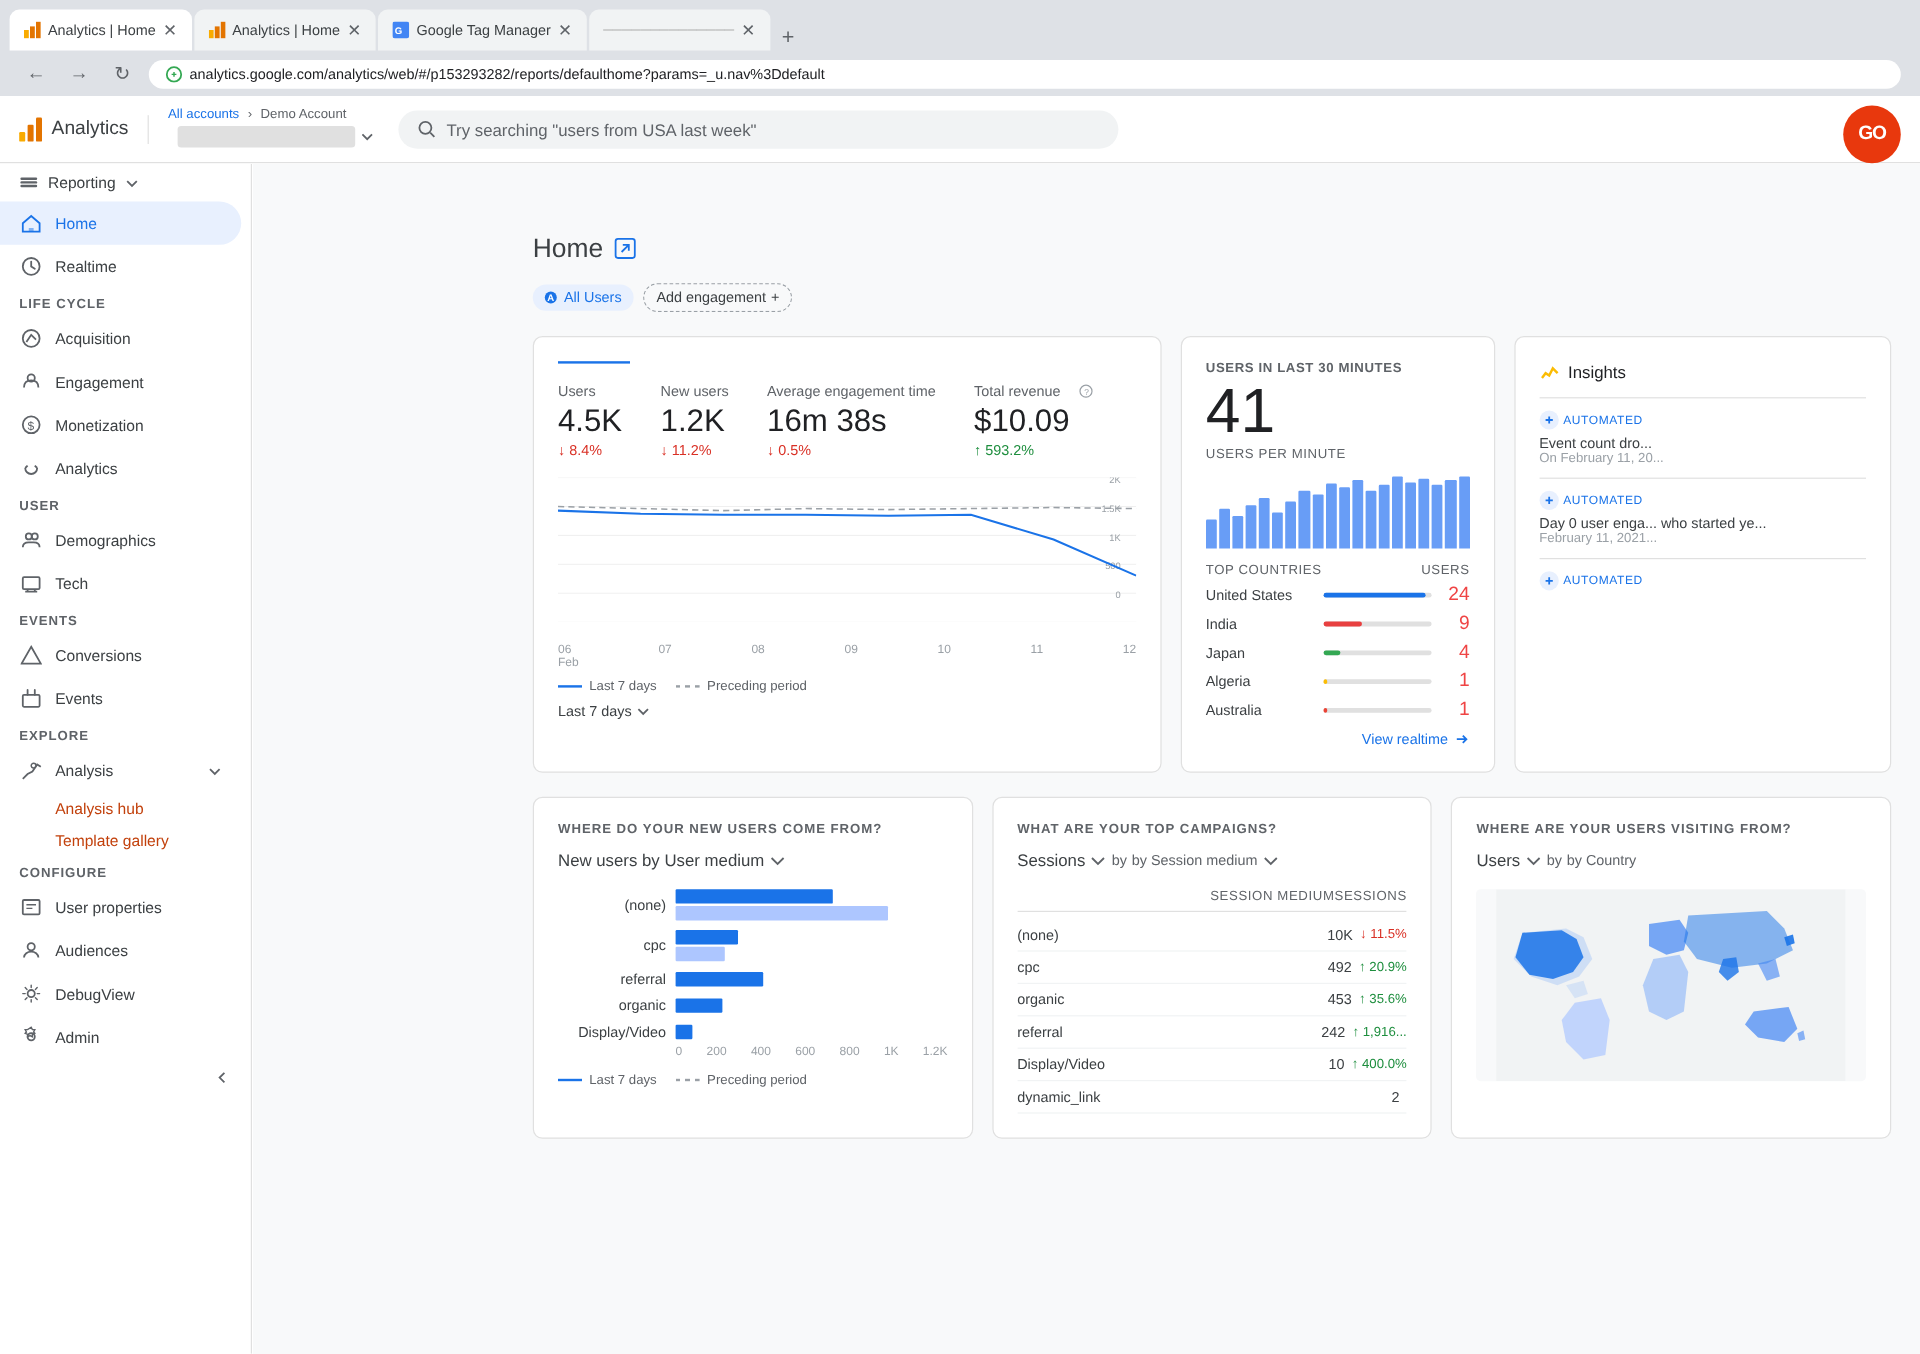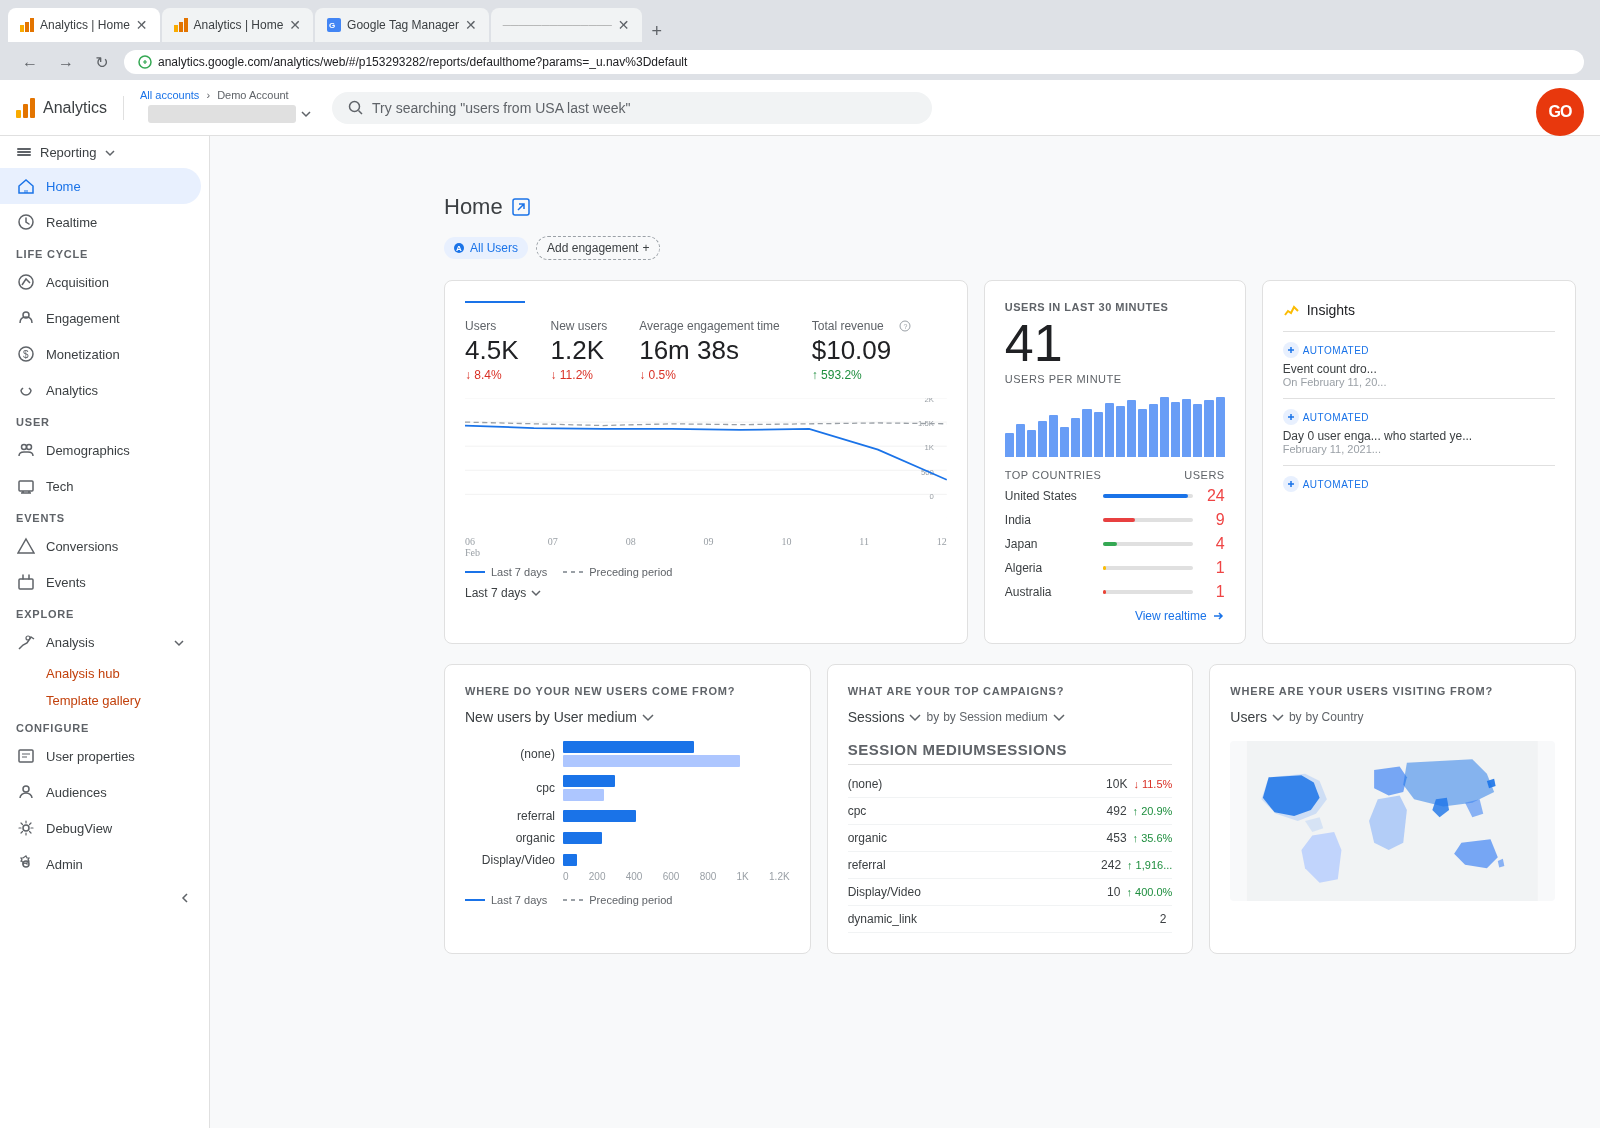--- a/index.html
+++ b/index.html
@@ -64,21 +64,21 @@
     .stats-main-card { background: #fff; border-radius: 8px; border: 1px solid #e0e0e0; padding: 20px; }
     .stats-row { display: flex; gap: 32px; margin-bottom: 16px; }
     .stat-item { display: flex; flex-direction: column; gap: 2px; }
     .stat-label { font-size: 12px; color: #5f6368; }
     .stat-value { font-size: 26px; font-weight: 400; color: #202124; }
     .stat-change { font-size: 12px; display: flex; align-items: center; gap: 2px; }
     .stat-change.down { color: #d93025; }
     .stat-change.up { color: #1e8e3e; }
     .chart-area { position: relative; height: 160px; margin-top: 8px; }
     .chart-svg { position: absolute; top: 0; left: 0; right: 0; bottom: 24px; width: 100%; }
-    .chart-x-labels { display: flex; justify-content: space-between; position: absolute; bottom: 0; left: 0; right: 0; font-size: 10px; color: #9aa0a6; font-family: Liberation Serif, serif; }
+    .chart-x-labels { display: flex; justify-content: space-between; position: absolute; bottom: 0; left: 0; right: 0; font-size: 10px; color: #9aa0a6; }
     .chart-legend { display: flex; gap: 16px; margin-top: 8px; align-items: center; }
     .legend-item { display: flex; align-items: center; gap: 6px; font-size: 11px; color: #5f6368; }
     .legend-line { width: 20px; height: 2px; }
     .legend-line.solid { background: #1a73e8; }
     .legend-line.dashed { background: repeating-linear-gradient(90deg, #9aa0a6 0, #9aa0a6 4px, transparent 4px, transparent 8px); }
     .date-range-btn { display: flex; align-items: center; gap: 4px; font-size: 12px; color: #3c4043; cursor: pointer; background: none; border: none; margin-top: 8px; }
 
     
     .realtime-card { background: #fff; border-radius: 8px; border: 1px solid #e0e0e0; padding: 20px; }
     .realtime-title { font-size: 11px; font-weight: 600; color: #5f6368; letter-spacing: 0.5px; text-transform: uppercase; margin-bottom: 4px; }
@@ -115,21 +115,21 @@
     .h-bar-row { display: flex; align-items: center; gap: 8px; }
     .h-bar-label { font-size: 12px; color: #3c4043; width: 90px; text-align: right; flex-shrink: 0; }
     .h-bar-container { flex: 1; display: flex; flex-direction: column; gap: 2px; }
     .h-bar { height: 12px; border-radius: 1px; }
     .h-bar.primary { background: #1a73e8; }
     .h-bar.secondary { background: #adc6ff; }
     .h-bar-x-labels { display: flex; justify-content: space-between; font-size: 10px; color: #9aa0a6; margin-top: 4px; padding-left: 98px; }
 
     
     .campaigns-table { width: 100%; }
-    .table-header { display: flex; justify-content: flex-start; font-size: 15px; color: #5f6368; font-weight: 700; text-transform: uppercase; letter-spacing: 0.5px; margin-bottom: 6px; padding-bottom: 6px; border-bottom: 1px solid #e0e0e0; }
+    .table-header { display: flex; justify-content: flex-end; font-size: 11px; color: #5f6368; font-weight: 400; text-transform: uppercase; letter-spacing: 0.5px; margin-bottom: 6px; padding-bottom: 6px; border-bottom: 1px solid #e0e0e0; }
     .table-row { display: flex; justify-content: space-between; align-items: center; padding: 6px 0; border-bottom: 1px solid #f1f3f4; }
     .table-cell { font-size: 12px; color: #3c4043; }
     .table-cell.right { text-align: right; }
     .table-change.up { color: #1e8e3e; font-size: 11px; }
     .table-change.down { color: #d93025; font-size: 11px; }
     .sessions-col { display: flex; align-items: center; gap: 6px; }
 
     
     .world-map-container { position: relative; height: 160px; background: #f8f9fa; border-radius: 4px; overflow: hidden; }
 

